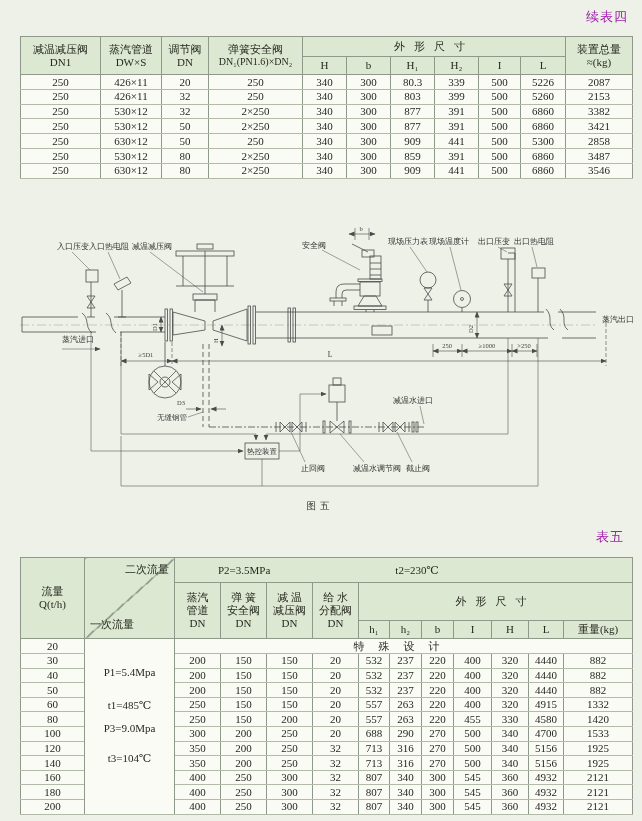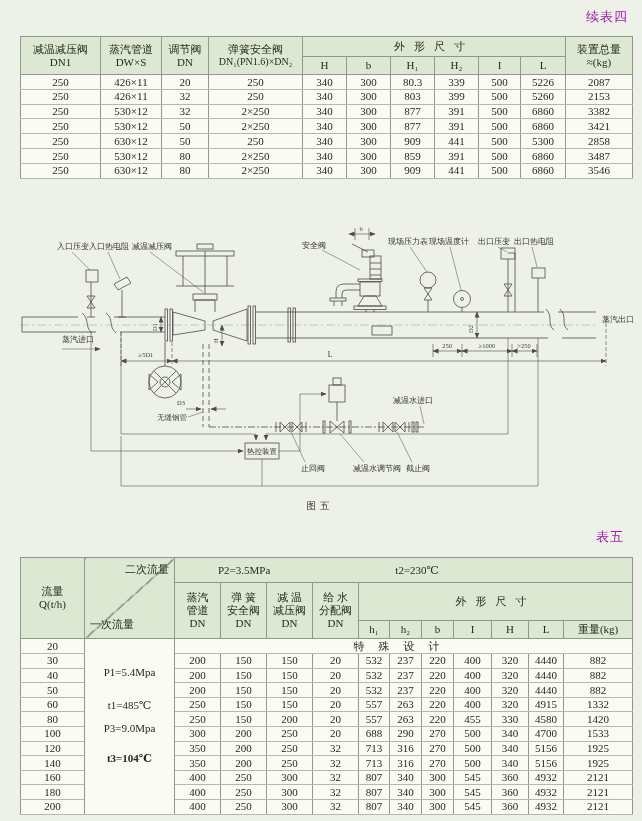--- a/index.html
+++ b/index.html
@@ -49,21 +49,21 @@
   .diag-cell{position:relative;padding:16px;
     background:#dde8d2 linear-gradient(to bottom right,transparent 49.5%,#7d8678 49.5%,#7d8678 50.5%,transparent 50.5%);text-align:right;}
   .diag-cell .up{position:absolute;top:5px;right:5px;}
   .diag-cell .dn{position:absolute;bottom:7px;left:5px;}
   .three-line span{display:block;line-height:1.2;}
   .cond-cell{position:relative;}
   .cond-cell span{position:absolute;left:0;width:100%;transform:translateY(-50%);}
   .cond-cell .c0{top:19%;}
   .cond-cell .c1{top:38%;}
   .cond-cell .c2{top:51%;}
-  .cond-cell .c3{top:68%;font-weight:bold;}
+  .cond-cell .c3{top:68%;}
   .special{letter-spacing:14px;}
   svg text{fill:#333;font-family:"Liberation Serif","DejaVu Serif",serif;}
   .dlab{font-size:8px;}
   .ddim{font-size:6.5px;fill:#444;}
   .fig-cap{font-size:9.5px;letter-spacing:4px;}
 </style>
 </head>
 <body>
 
 <div class="page">

